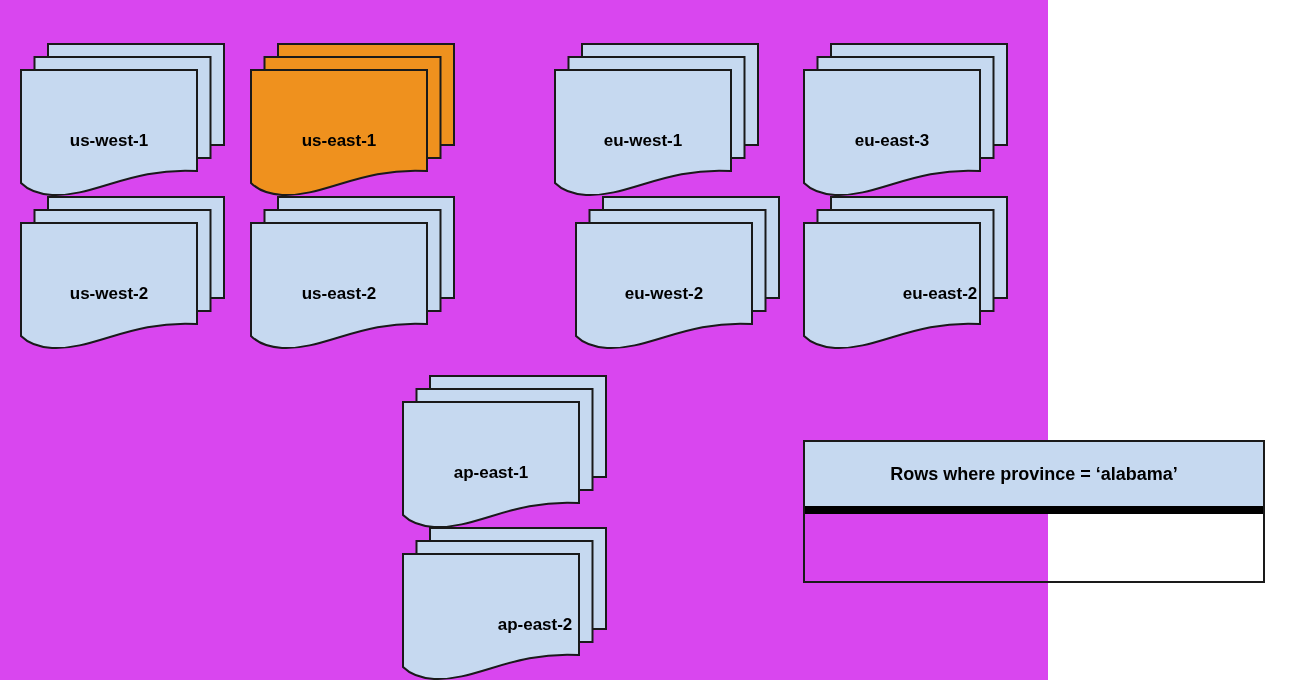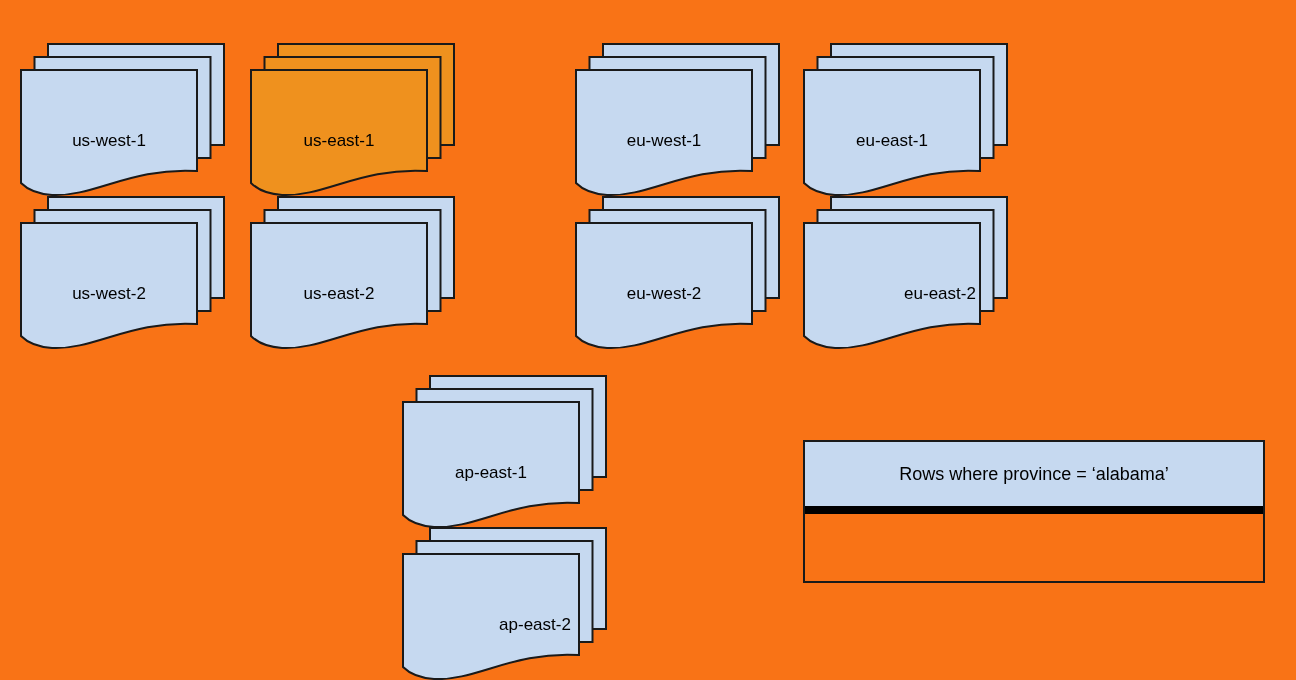--- a/index.html
+++ b/index.html
@@ -9,23 +9,24 @@
     background: #ffffff;
   }
   body {
     font-family: "Liberation Sans", sans-serif;
     width: 1296px;
     height: 680px;
     overflow: hidden;
   }
   #canvas {
     position: relative;
-    width: 1296px;
+    width: 1048px;
     height: 680px;
-    background: #f97316;
+    background: #d946ef;
+    font-weight: bold;
   }
   .doc-stack {
     position: absolute;
     width: 205px;
     height: 135px;
   }
   .doc-stack svg {
     position: absolute;
     left: 0;
     top: 0;
@@ -75,35 +76,35 @@
         <div class="doc-label" style="top: 88px;">us-west-1</div>
       </div>
       <div class="doc-stack" style="left: 250px; top: 43px; padding-left: 40px;">
         <svg width="210" height="140" viewBox="0 0 210 140">
           <rect x="28.0" y="1.0" width="176.0" height="101.0" fill="#ef911e" stroke="#1a1a1a" stroke-width="2" stroke-linejoin="miter"></rect>
           <rect x="14.5" y="14.0" width="176.0" height="101.0" fill="#ef911e" stroke="#1a1a1a" stroke-width="2" stroke-linejoin="miter"></rect>
           <path d="M 1,1 L 177,1 L 177,102 C 110.36,98 74.75999999999999,128 32.04,126 C 17.8,125 8.01,121 1,114 Z" transform="translate(0,26)" fill="#ef911e" stroke="#1a1a1a" stroke-width="2" stroke-linejoin="miter"></path>
         </svg>
         <div class="doc-label" style="top: 88px;">us-east-1</div>
       </div>
-      <div class="doc-stack" style="left: 575px; top: 43px;">
+      <div class="doc-stack" style="left: 554px; top: 43px;">
         <svg width="210" height="140" viewBox="0 0 210 140">
           <rect x="28.0" y="1.0" width="176.0" height="101.0" fill="#c6d9f0" stroke="#1a1a1a" stroke-width="2" stroke-linejoin="miter"></rect>
           <rect x="14.5" y="14.0" width="176.0" height="101.0" fill="#c6d9f0" stroke="#1a1a1a" stroke-width="2" stroke-linejoin="miter"></rect>
           <path d="M 1,1 L 177,1 L 177,102 C 110.36,98 74.75999999999999,128 32.04,126 C 17.8,125 8.01,121 1,114 Z" transform="translate(0,26)" fill="#c6d9f0" stroke="#1a1a1a" stroke-width="2" stroke-linejoin="miter"></path>
         </svg>
         <div class="doc-label" style="top: 88px;">eu-west-1</div>
       </div>
       <div class="doc-stack" style="left: 803px; top: 43px;">
         <svg width="210" height="140" viewBox="0 0 210 140">
           <rect x="28.0" y="1.0" width="176.0" height="101.0" fill="#c6d9f0" stroke="#1a1a1a" stroke-width="2" stroke-linejoin="miter"></rect>
           <rect x="14.5" y="14.0" width="176.0" height="101.0" fill="#c6d9f0" stroke="#1a1a1a" stroke-width="2" stroke-linejoin="miter"></rect>
           <path d="M 1,1 L 177,1 L 177,102 C 110.36,98 74.75999999999999,128 32.04,126 C 17.8,125 8.01,121 1,114 Z" transform="translate(0,26)" fill="#c6d9f0" stroke="#1a1a1a" stroke-width="2" stroke-linejoin="miter"></path>
         </svg>
-        <div class="doc-label" style="top: 88px;">eu-east-1</div>
+        <div class="doc-label" style="top: 88px;">eu-east-3</div>
       </div>
       <div class="doc-stack" style="left: 20px; top: 196px;">
         <svg width="210" height="140" viewBox="0 0 210 140">
           <rect x="28.0" y="1.0" width="176.0" height="101.0" fill="#c6d9f0" stroke="#1a1a1a" stroke-width="2" stroke-linejoin="miter"></rect>
           <rect x="14.5" y="14.0" width="176.0" height="101.0" fill="#c6d9f0" stroke="#1a1a1a" stroke-width="2" stroke-linejoin="miter"></rect>
           <path d="M 1,1 L 177,1 L 177,102 C 110.36,98 74.75999999999999,128 32.04,126 C 17.8,125 8.01,121 1,114 Z" transform="translate(0,26)" fill="#c6d9f0" stroke="#1a1a1a" stroke-width="2" stroke-linejoin="miter"></path>
         </svg>
         <div class="doc-label" style="top: 88px;">us-west-2</div>
       </div>
       <div class="doc-stack" style="left: 250px; top: 196px;">

